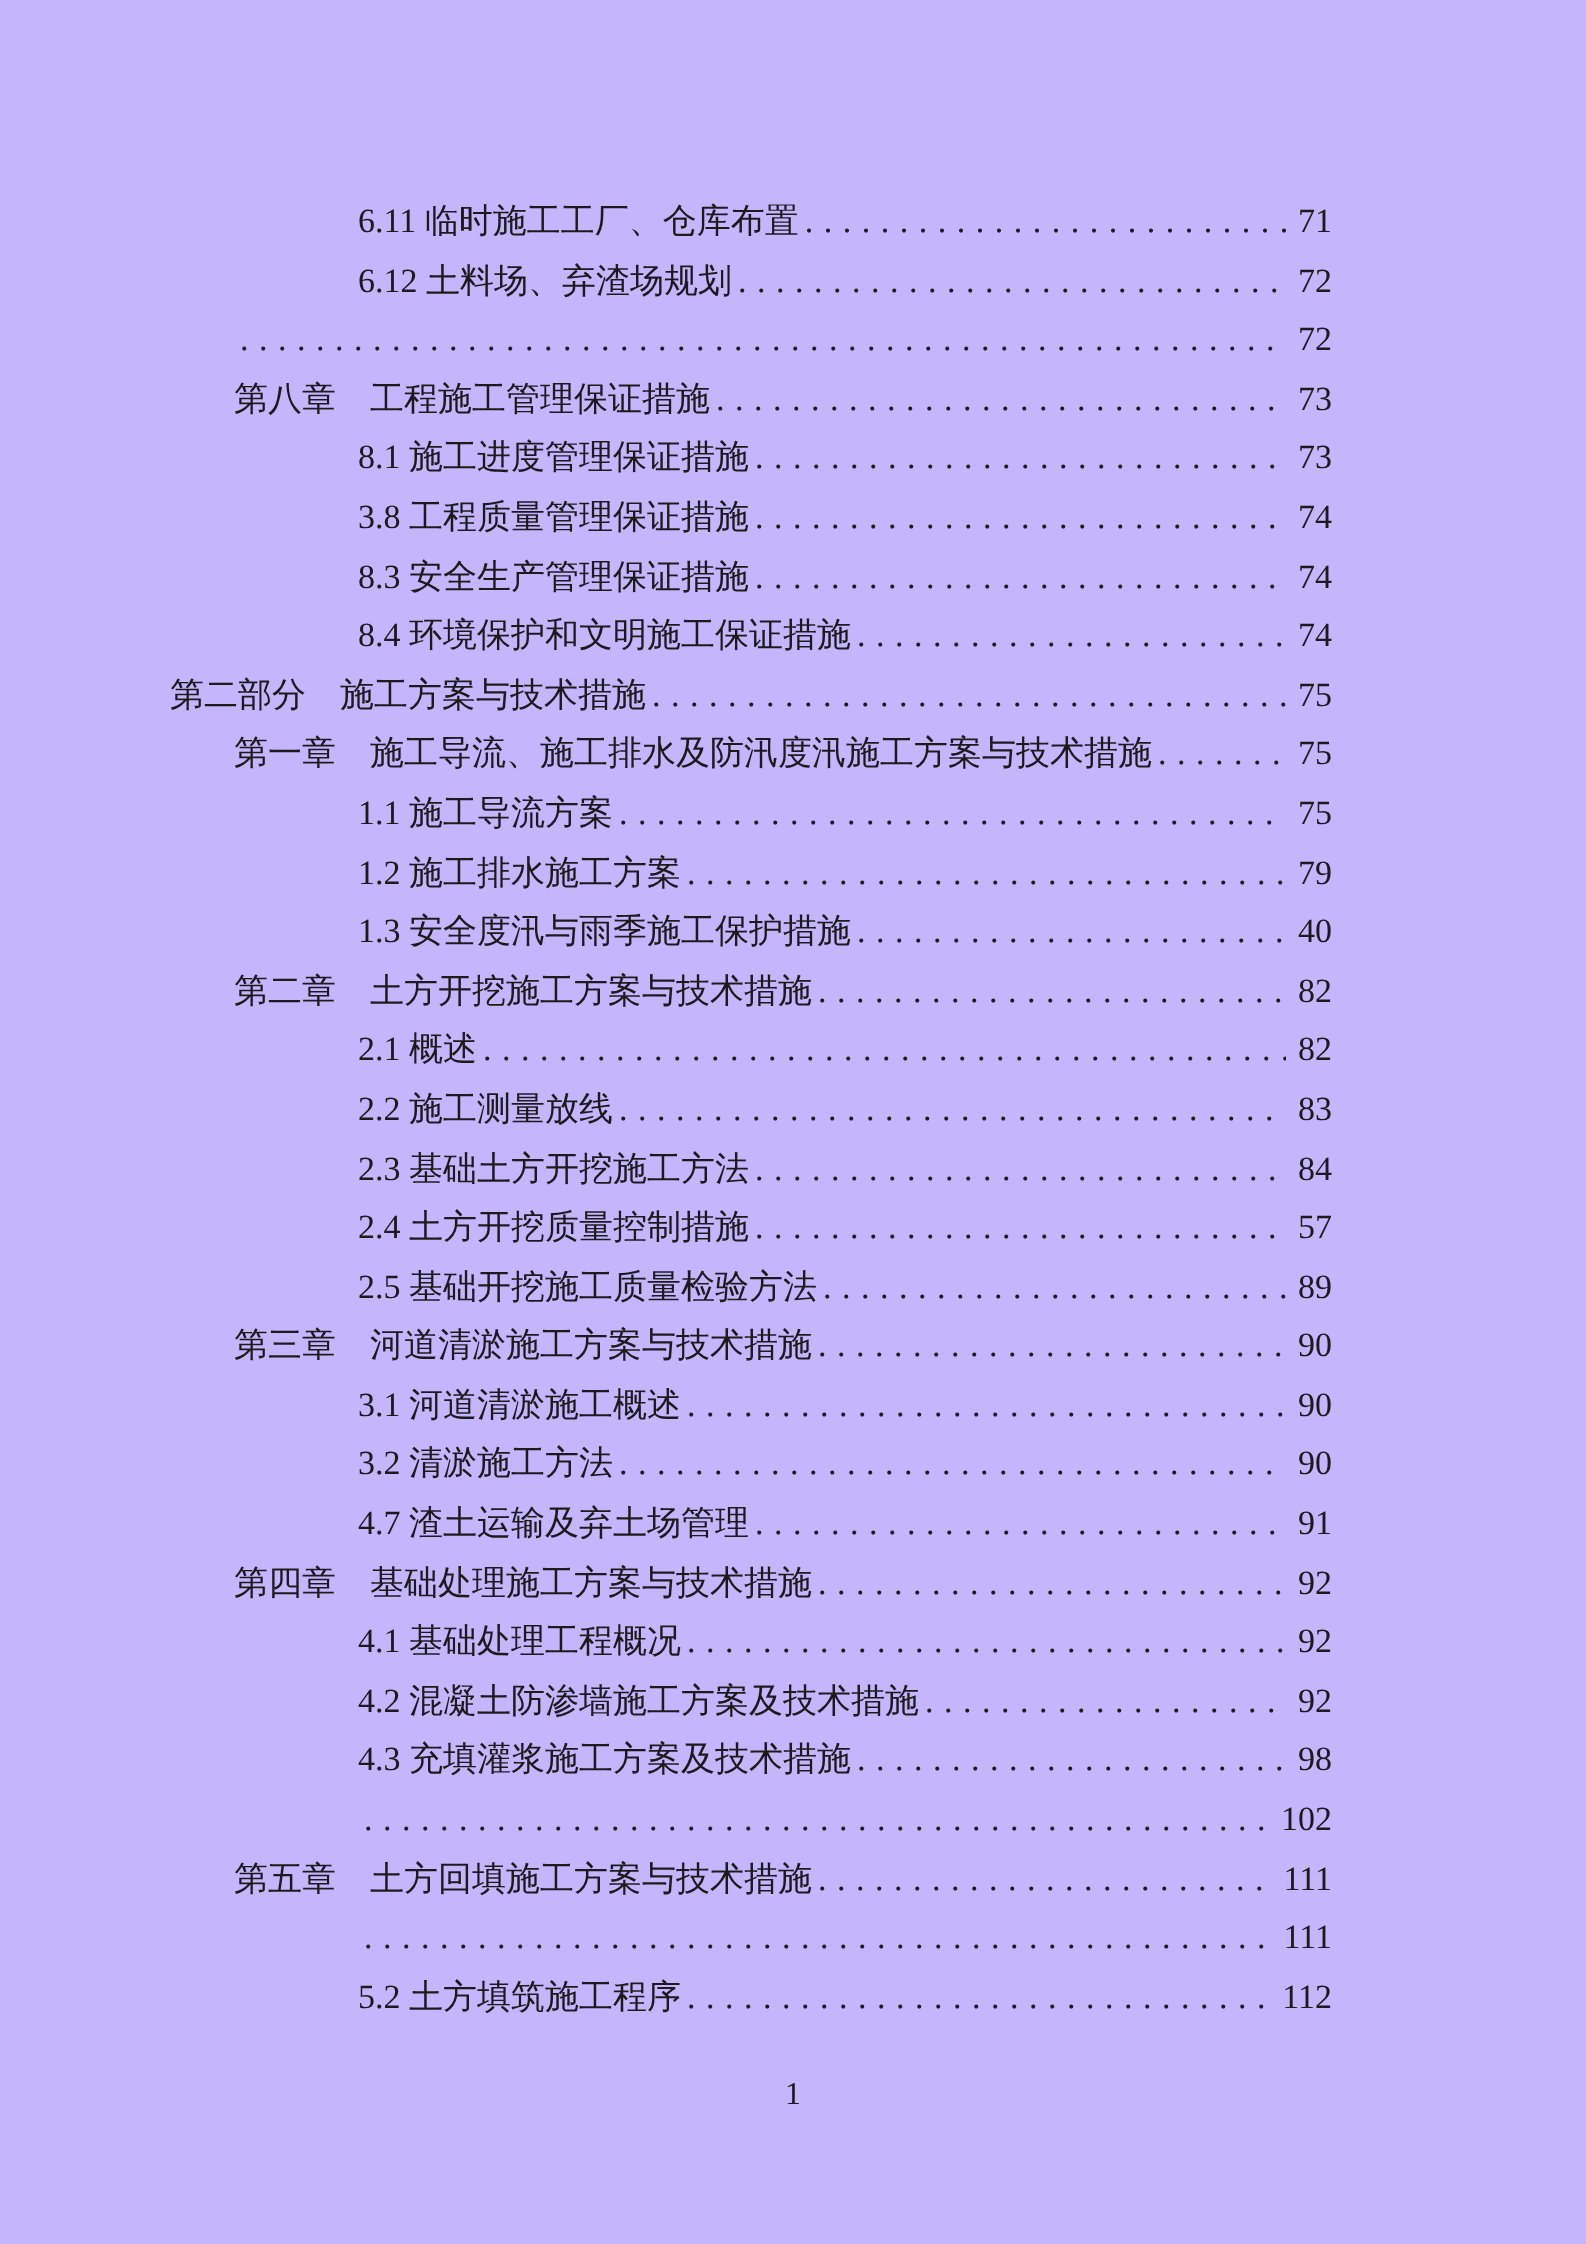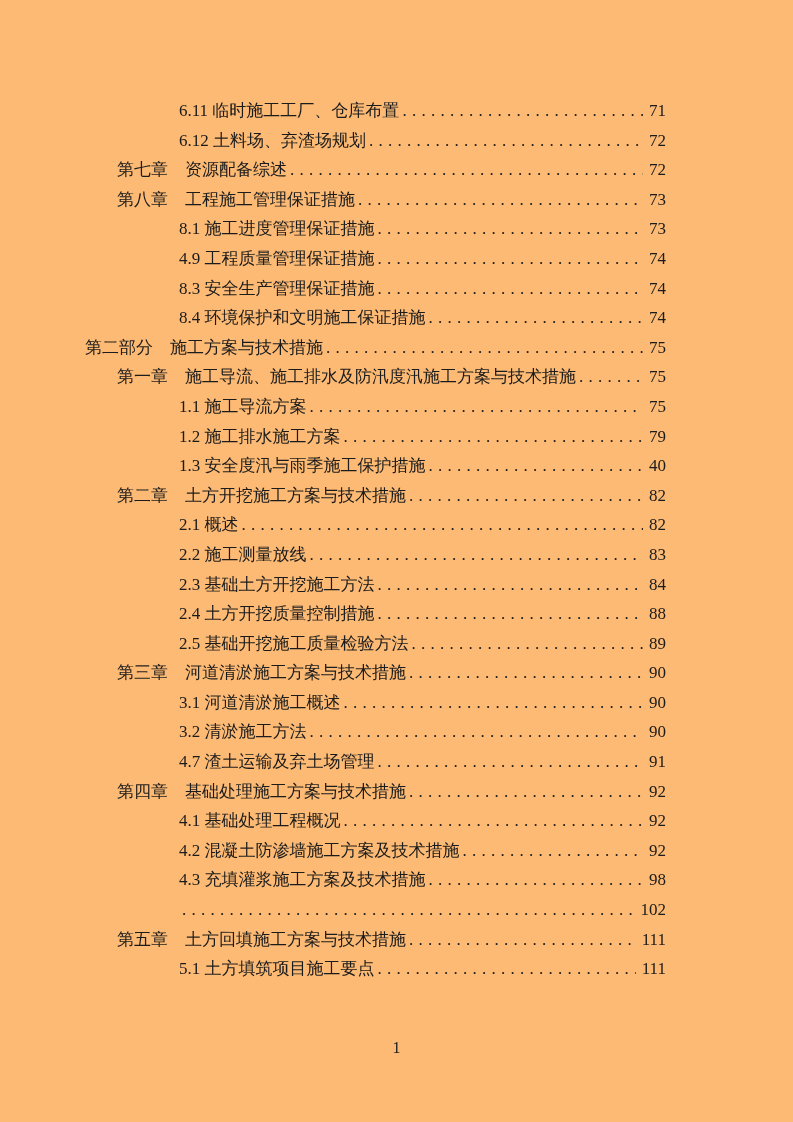--- a/index.html
+++ b/index.html
@@ -2,21 +2,21 @@
 <html><head>
 <meta charset="utf-8">
 <style>
   * { margin: 0; padding: 0; box-sizing: border-box; }
   html, body { background: #ffffff; }
   .page {
     position: relative;
     width: 793px;
     height: 1122px;
     margin: 0 auto;
-    background: #fdba74;
+    background: #c4b5fd;
     color: #1b1b1b;
     font-family: "Liberation Serif", "DejaVu Serif", serif;
     overflow: hidden;
   }
   .toc {
     position: absolute;
     left: 85px;
     top: 96px;
     width: 581px;
   }
@@ -67,36 +67,35 @@
         <span class="toc-title">6.11 临时施工工厂、仓库布置</span>
         <span class="toc-dots"></span>
         <span class="toc-page">71</span>
       </div>
       <div class="toc-row lvl-section">
         <span class="toc-title">6.12 土料场、弃渣场规划</span>
         <span class="toc-dots"></span>
         <span class="toc-page">72</span>
       </div>
       <div class="toc-row lvl-chapter">
-        <span class="toc-title">第七章　资源配备综述</span>
         <span class="toc-dots"></span>
         <span class="toc-page">72</span>
       </div>
       <div class="toc-row lvl-chapter">
         <span class="toc-title">第八章　工程施工管理保证措施</span>
         <span class="toc-dots"></span>
         <span class="toc-page">73</span>
       </div>
       <div class="toc-row lvl-section">
         <span class="toc-title">8.1 施工进度管理保证措施</span>
         <span class="toc-dots"></span>
         <span class="toc-page">73</span>
       </div>
       <div class="toc-row lvl-section">
-        <span class="toc-title">4.9 工程质量管理保证措施</span>
+        <span class="toc-title">3.8 工程质量管理保证措施</span>
         <span class="toc-dots"></span>
         <span class="toc-page">74</span>
       </div>
       <div class="toc-row lvl-section">
         <span class="toc-title">8.3 安全生产管理保证措施</span>
         <span class="toc-dots"></span>
         <span class="toc-page">74</span>
       </div>
       <div class="toc-row lvl-section">
         <span class="toc-title">8.4 环境保护和文明施工保证措施</span>
@@ -144,21 +143,21 @@
         <span class="toc-page">83</span>
       </div>
       <div class="toc-row lvl-section">
         <span class="toc-title">2.3 基础土方开挖施工方法</span>
         <span class="toc-dots"></span>
         <span class="toc-page">84</span>
       </div>
       <div class="toc-row lvl-section">
         <span class="toc-title">2.4 土方开挖质量控制措施</span>
         <span class="toc-dots"></span>
-        <span class="toc-page">88</span>
+        <span class="toc-page">57</span>
       </div>
       <div class="toc-row lvl-section">
         <span class="toc-title">2.5 基础开挖施工质量检验方法</span>
         <span class="toc-dots"></span>
         <span class="toc-page">89</span>
       </div>
       <div class="toc-row lvl-chapter">
         <span class="toc-title">第三章　河道清淤施工方案与技术措施</span>
         <span class="toc-dots"></span>
         <span class="toc-page">90</span>
@@ -201,21 +200,25 @@
       <div class="toc-row lvl-section">
         <span class="toc-dots"></span>
         <span class="toc-page">102</span>
       </div>
       <div class="toc-row lvl-chapter">
         <span class="toc-title">第五章　土方回填施工方案与技术措施</span>
         <span class="toc-dots"></span>
         <span class="toc-page">111</span>
       </div>
       <div class="toc-row lvl-section">
-        <span class="toc-title">5.1 土方填筑项目施工要点</span>
         <span class="toc-dots"></span>
         <span class="toc-page">111</span>
+      </div>
+      <div class="toc-row lvl-section">
+        <span class="toc-title">5.2 土方填筑施工程序</span>
+        <span class="toc-dots"></span>
+        <span class="toc-page">112</span>
       </div>
     </div>
   <div class="footer">
     <span class="pageno">1</span>
   </div>
 </div>
 
 </body></html>

